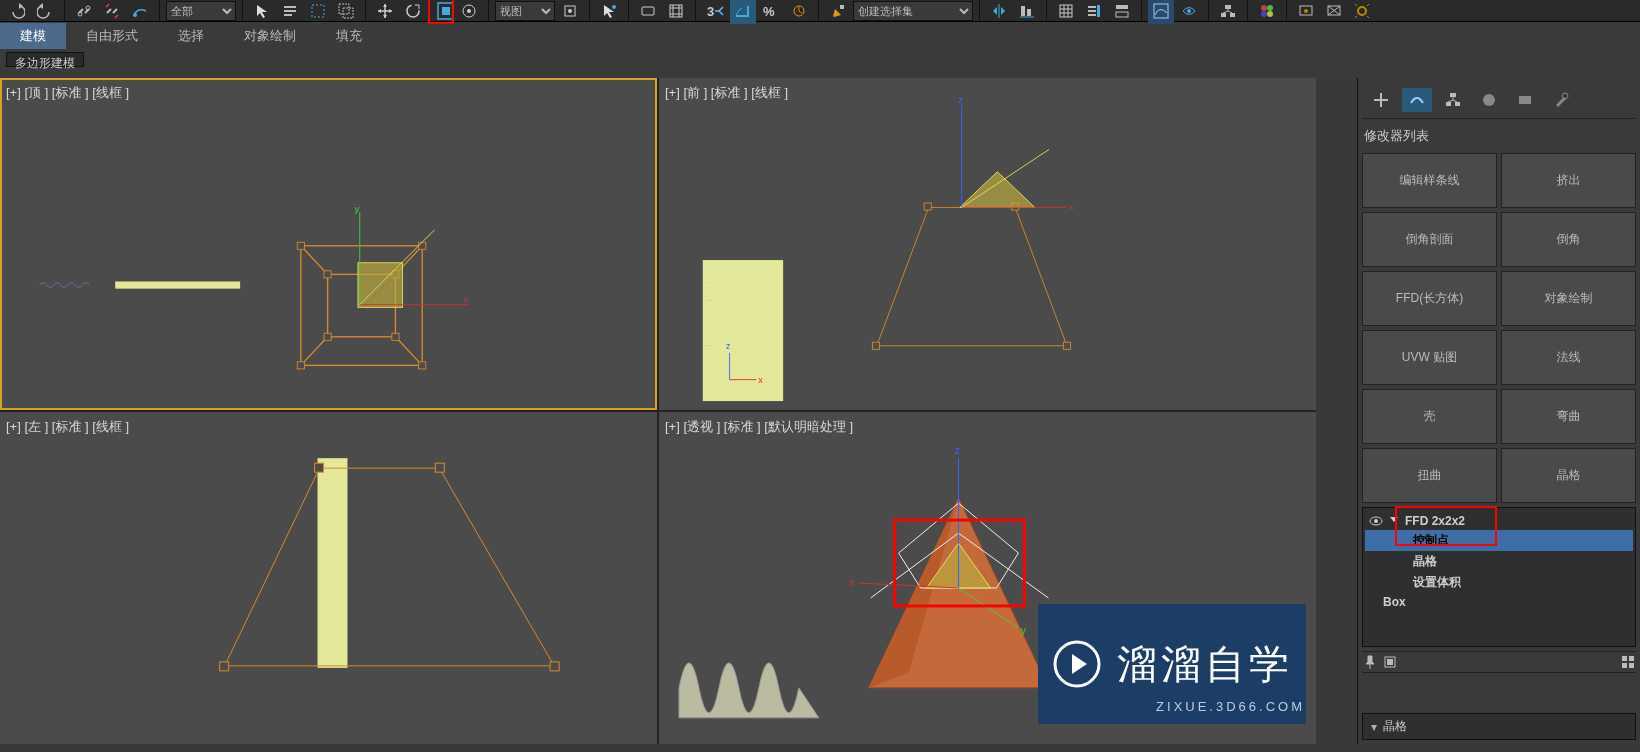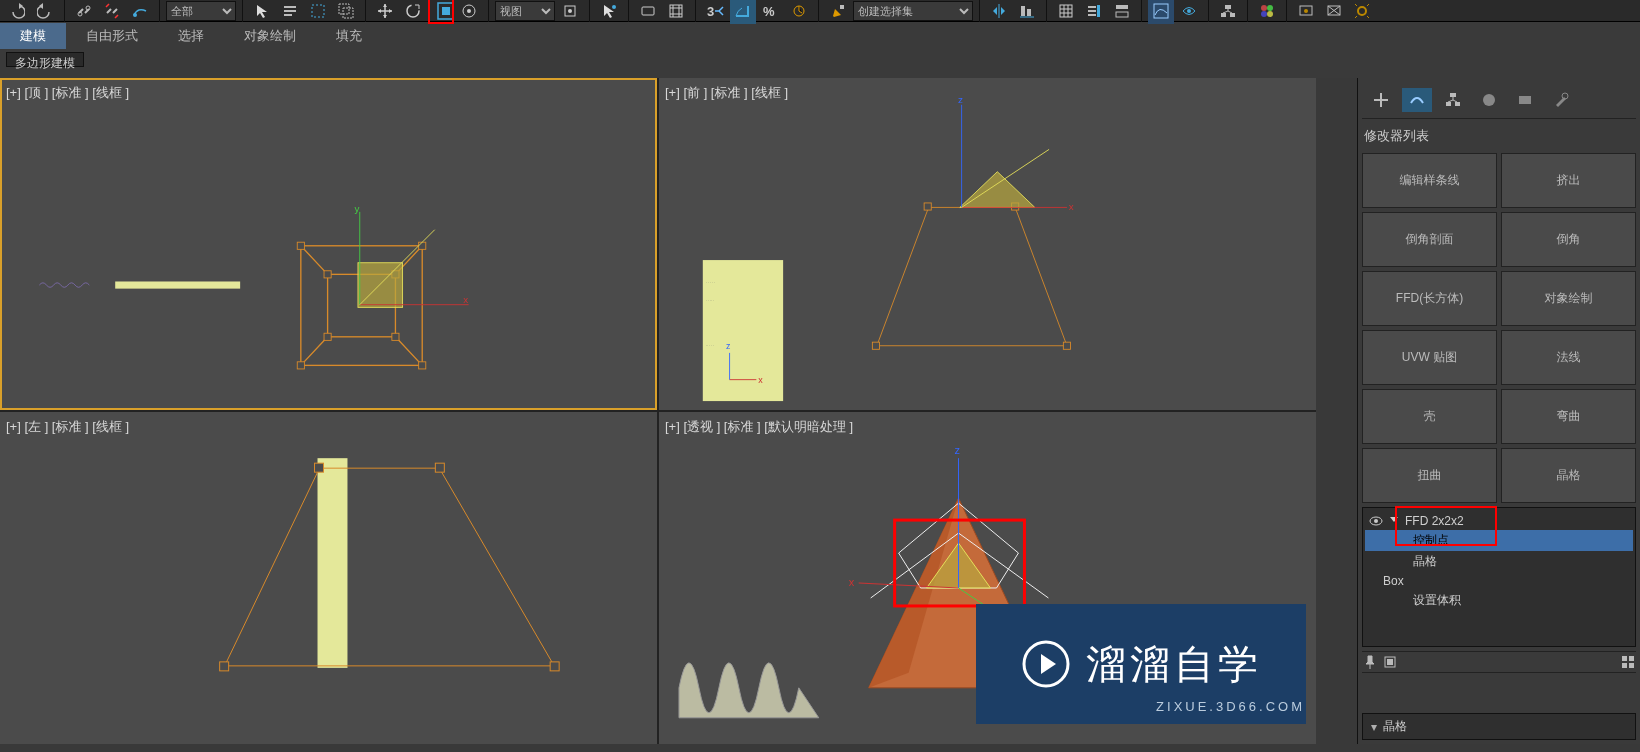--- a/index.html
+++ b/index.html
@@ -19,24 +19,24 @@
   .viewport.active { outline: 2px solid #d9a02a; outline-offset: -2px; }
   .viewport-label { position: absolute; top: 6px; left: 6px; font-size: 13px; color: #d8d8d8; }
   .sidepanel { flex: 1; background: #3a3a3a; border-left: 1px solid #111; padding: 4px; display:flex; flex-direction:column; gap:4px; }
   .side-icons { display:flex; gap:6px; padding:6px 4px; border-bottom:1px solid #222; }
   .side-icons .icon-btn { width:30px; height:24px; display:flex; align-items:center; justify-content:center; }
   .name-field { width:100%; background:#2f2f2f; color:#ccc; border:1px solid #111; padding:3px 6px; font-size:12px; }
   .section-label { font-size:13px; color:#ccc; padding:4px 2px; }
   .mod-btn-grid { display:grid; grid-template-columns:1fr 1fr; gap:4px; }
   .mod-btn { background:#4a4a4a; color:#bbb; border:1px solid #222; font-size:12px; padding:18px 0; text-align:center; cursor:pointer; }
   .mod-stack { background:#2f2f2f; border:1px solid #111; padding:4px 2px; min-height:140px; position:relative; }
-  .mod-stack .item { display:flex; align-items:flex-start; font-size:12px; padding:2px 4px; gap:6px; }
+  .mod-stack .item { display:flex; align-items:flex-start; font-size:12px; padding:2px 4px; gap:6px;font-weight:bold; }
   .mod-stack .item.active { background:#3d6ea8; color:#000000; }
   .mod-stack .redbox { position:absolute; border:2px solid #f00; pointer-events:none; }
-  .watermark { position:absolute; right:10px; bottom:20px; width:330px; height:120px; background:#1c3e66; display:flex; align-items:center; justify-content:center; color:#fff; font-size:40px; letter-spacing:4px; }
+  .watermark { position:absolute; right:10px; bottom:20px; width:268px; height:120px; background:#1c3e66; display:flex; align-items:center; justify-content:center; color:#fff; font-size:40px; letter-spacing:4px; }
   .watermark .sub { position:absolute; bottom:10px; right:1px; font-size:13px; color:#bcd; letter-spacing:3px;margin-left:20px; }
   .rollout-header { background:#2f2f2f; border:1px solid #111; font-size:12px; padding:4px 8px; display:flex; align-items:center; gap:6px; }
   .small-icon-row { display:flex; gap:4px; padding:2px 0; border-top:1px solid #222; border-bottom:1px solid #222; }
   svg { display:block; }
 </style>
 </head>
 <body>
 
 <div class="toolbar">
   <div class="icon-btn">
@@ -506,25 +506,25 @@
             <path d="M1 3 L5 8 L9 3" fill="#ccc"></path>
           </svg>
         <span>FFD 2x2x2</span>
       </div>
       <div class="item active" style="padding-left:48px;">
         <span>控制点</span>
       </div>
       <div class="item" style="padding-left:48px;">
         <span>晶格</span>
       </div>
+      <div class="item" style="padding-left:48px;">
+        <span>设置体积</span>
+      </div>
       <div class="item" style="padding-left:18px;">
         <span>Box</span>
-      </div>
-      <div class="item" style="padding-left:48px;">
-        <span>设置体积</span>
       </div>
 
       <div class="redbox" style="left:32px; top:-2px; width:102px; height:40px;"></div>
     </div>
 
     <div class="small-icon-row">
       <div class="icon-btn">
           <svg width="16" height="16">
             <path d="M6 2 L10 2 L10 8 L12 10 L4 10 L6 8 Z M8 10 L8 15" stroke="#bbb" fill="#bbb"></path>
           </svg>

